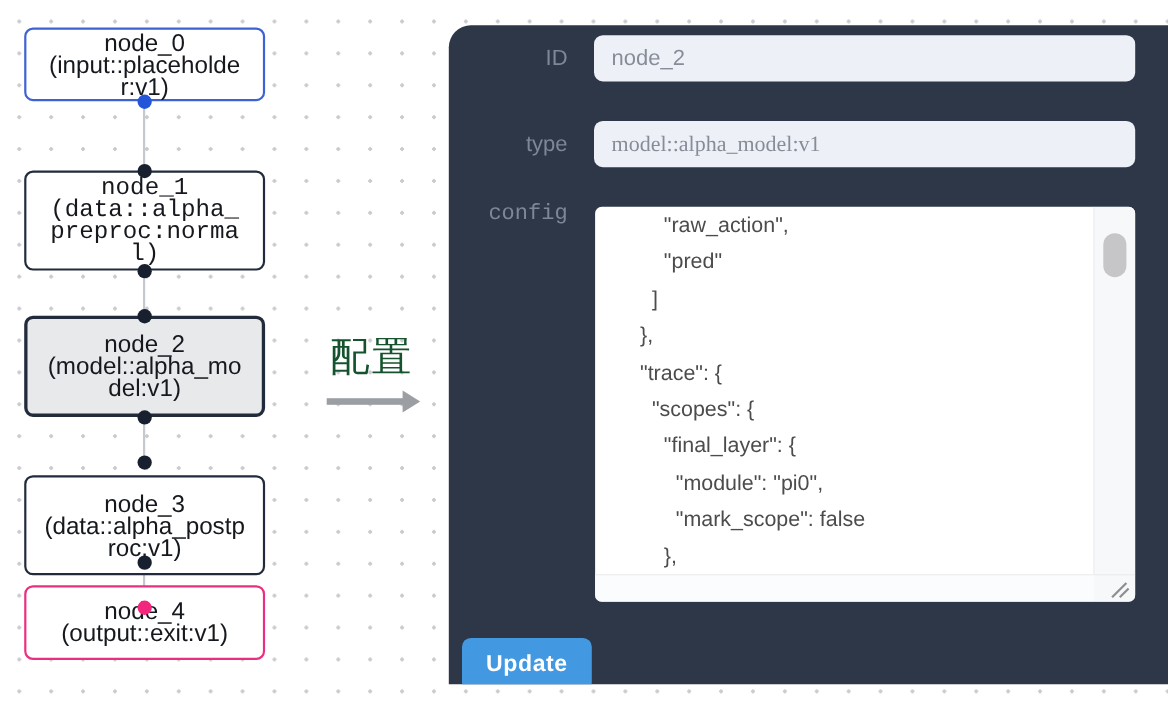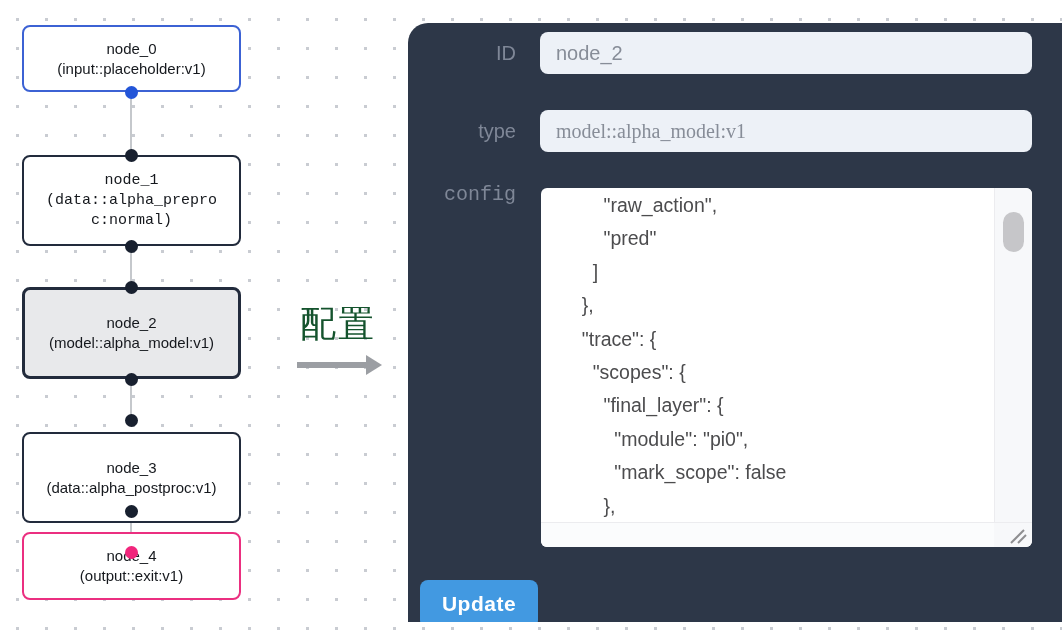--- a/index.html
+++ b/index.html
@@ -19,21 +19,21 @@
   .edge {
     position:absolute; left:130px; width:2px;
     background:var(--edge-color,#c5c8cc);
   }
   .node {
     position:absolute; left:22px; width:219px;
     background:#ffffff; border:2px solid var(--default-node-accent,#222b3c);
     border-radius:8px;
     display:flex; flex-direction:column; align-items:center; justify-content:center;
     text-align:center; padding:0 16px;
-    font-size:15px; line-height:20px; color:#15181d;
+    font-size:22px; line-height:20px; color:#15181d;
   }
   .node .title { white-space:nowrap; }
   .node .sub   { word-break:break-all; }
   .n0 { top:25px;  height:67px; border-color:var(--input-node-accent,#3c62d4); }
   .n1 { top:155px; height:91px;font-family:Liberation Mono, monospace; }
   .n2 { top:287px; height:92px; border-width:3px; background:var(--selected-node-fill,#e8e9eb); }
   .n3 { top:432px; height:91px; }
   .n4 { top:532px; height:68px; border-color:var(--output-node-accent,#eb2f80); }
   .handle {
     position:absolute; left:125px; width:13px; height:13px; border-radius:50%;

